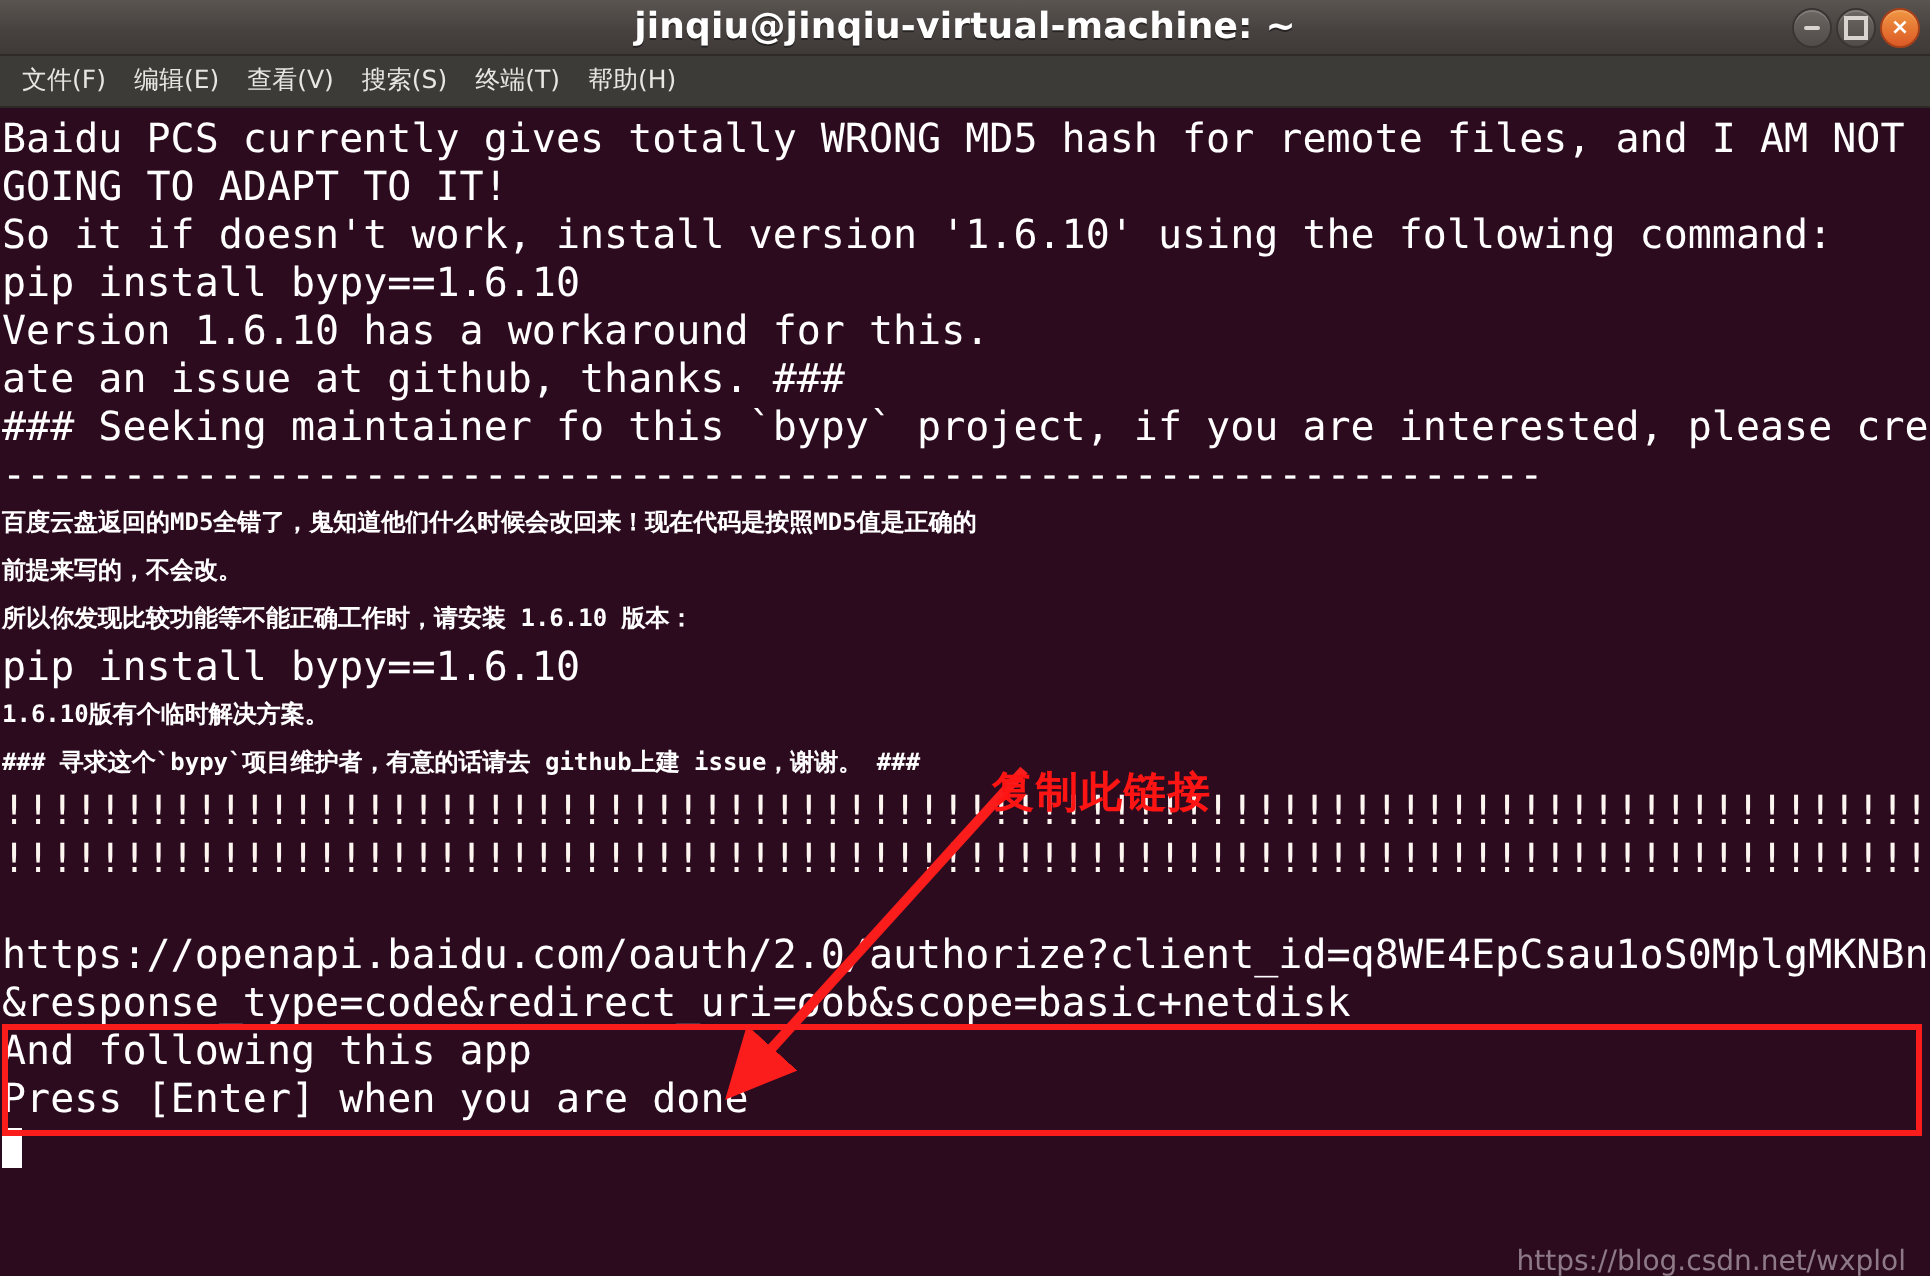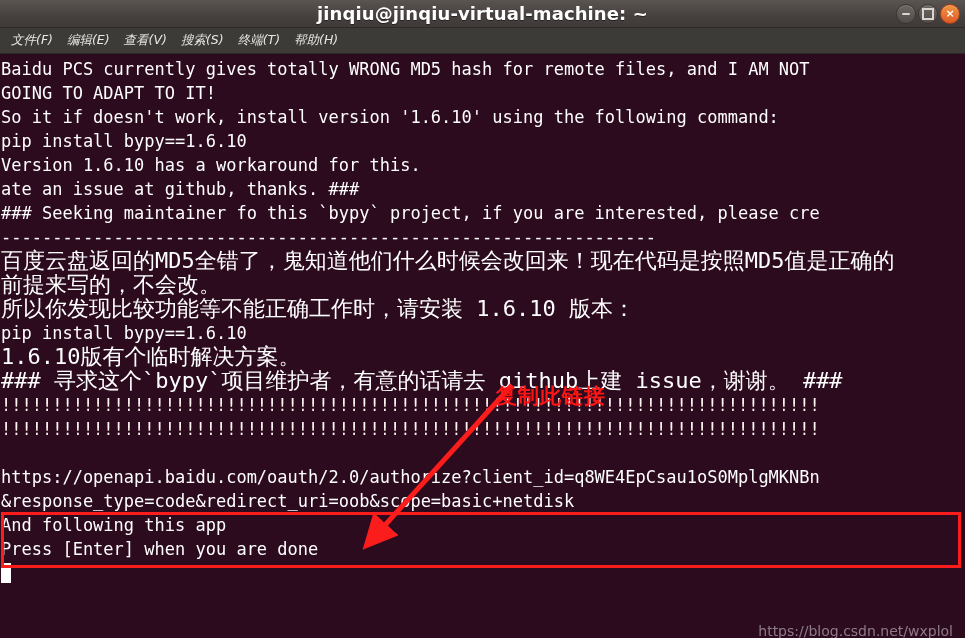--- a/index.html
+++ b/index.html
@@ -80,49 +80,48 @@
   }
 
   
   .menubar {
     height: 25px;
     background: #3c3b37;
     display: flex;
     align-items: center;
     padding-left: 4px;
     border-bottom: 1px solid #2b2a27;
-    font-style: italic;
   }
   .menu-item {
     font-family: "DejaVu Sans", sans-serif;
     font-size: 12.5px;
     color: #e9e6e2;
     padding: 3px 7px;
     cursor: default;
     white-space: nowrap;
   }
 
   
   .terminal {
     position: relative;
     height: 586px;
     background: #2d0b1f;
     padding: 3px 0 0 1px;
     overflow: hidden;
   }
   .tline {
     font-family: "DejaVu Sans Mono", monospace;
-    font-size: 17px;
+    font-size: 20px;
     line-height: 24px;
     height: 24px;
     color: #ffffff;
     white-space: pre;
     letter-spacing: 0px;
   }
-  .tline.cn { font-size: 22px; }
+  .tline.cn { font-size: 12px; font-weight: bold; }
   .tline.bang { color: #fdf6f0; letter-spacing: 0px; }
   .tline.blank { color: transparent; }
 
   
   .cursor-block {
     width: 10px;
     height: 20px;
     background: #ffffff;
     display: inline-block;
     vertical-align: -4px;

